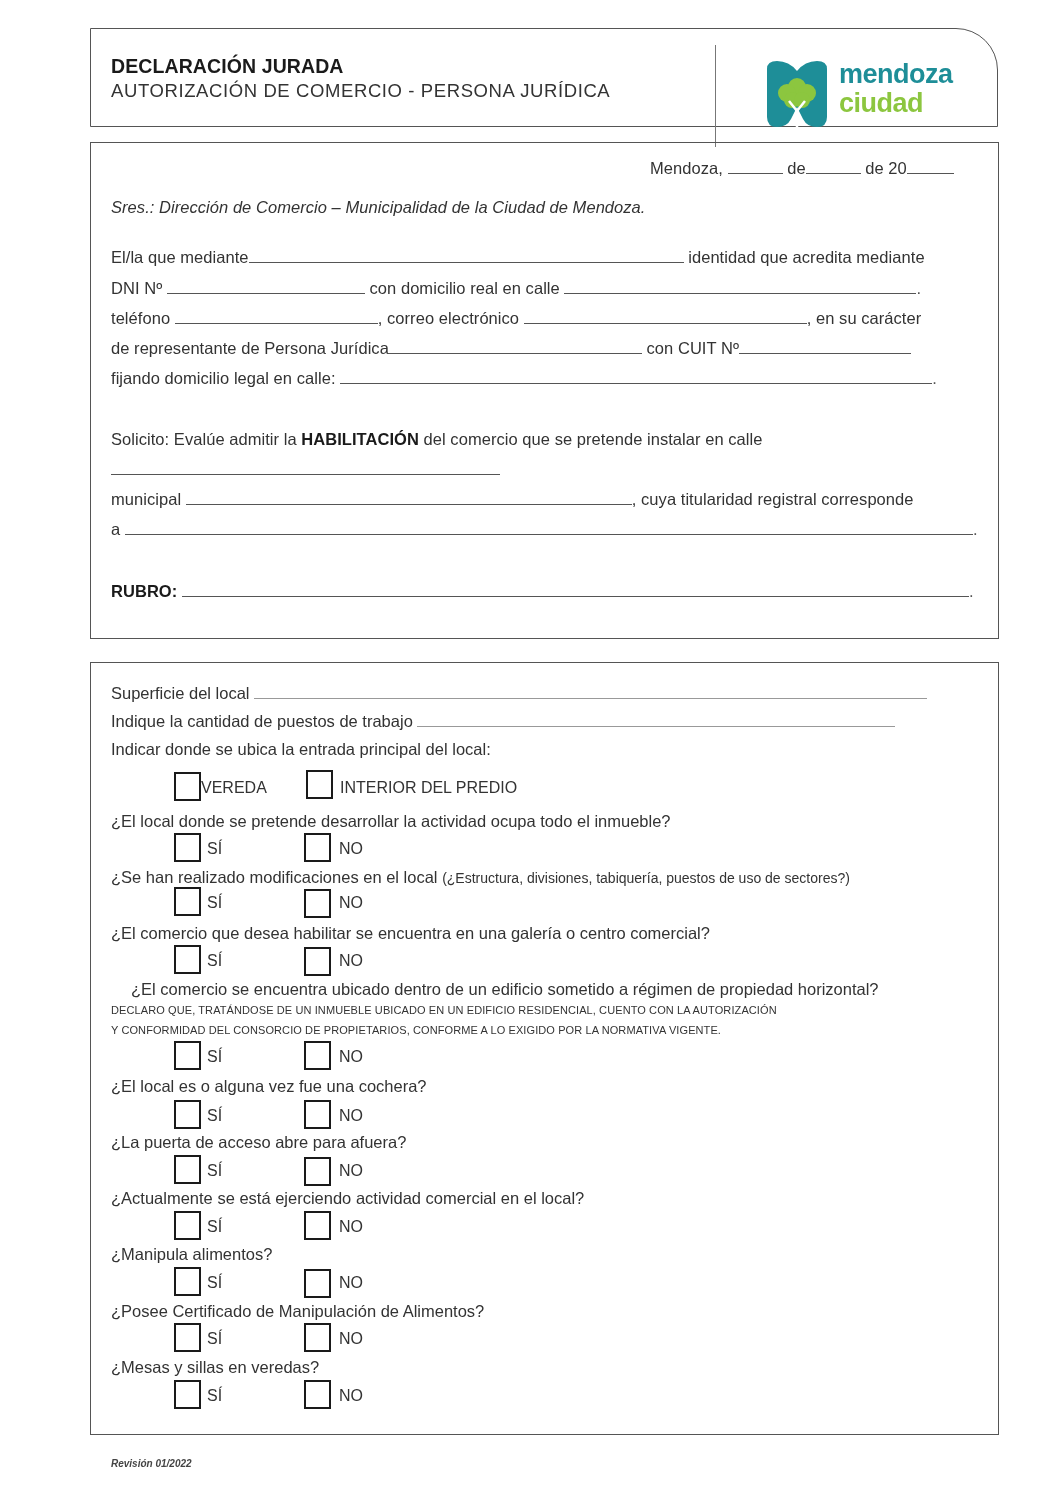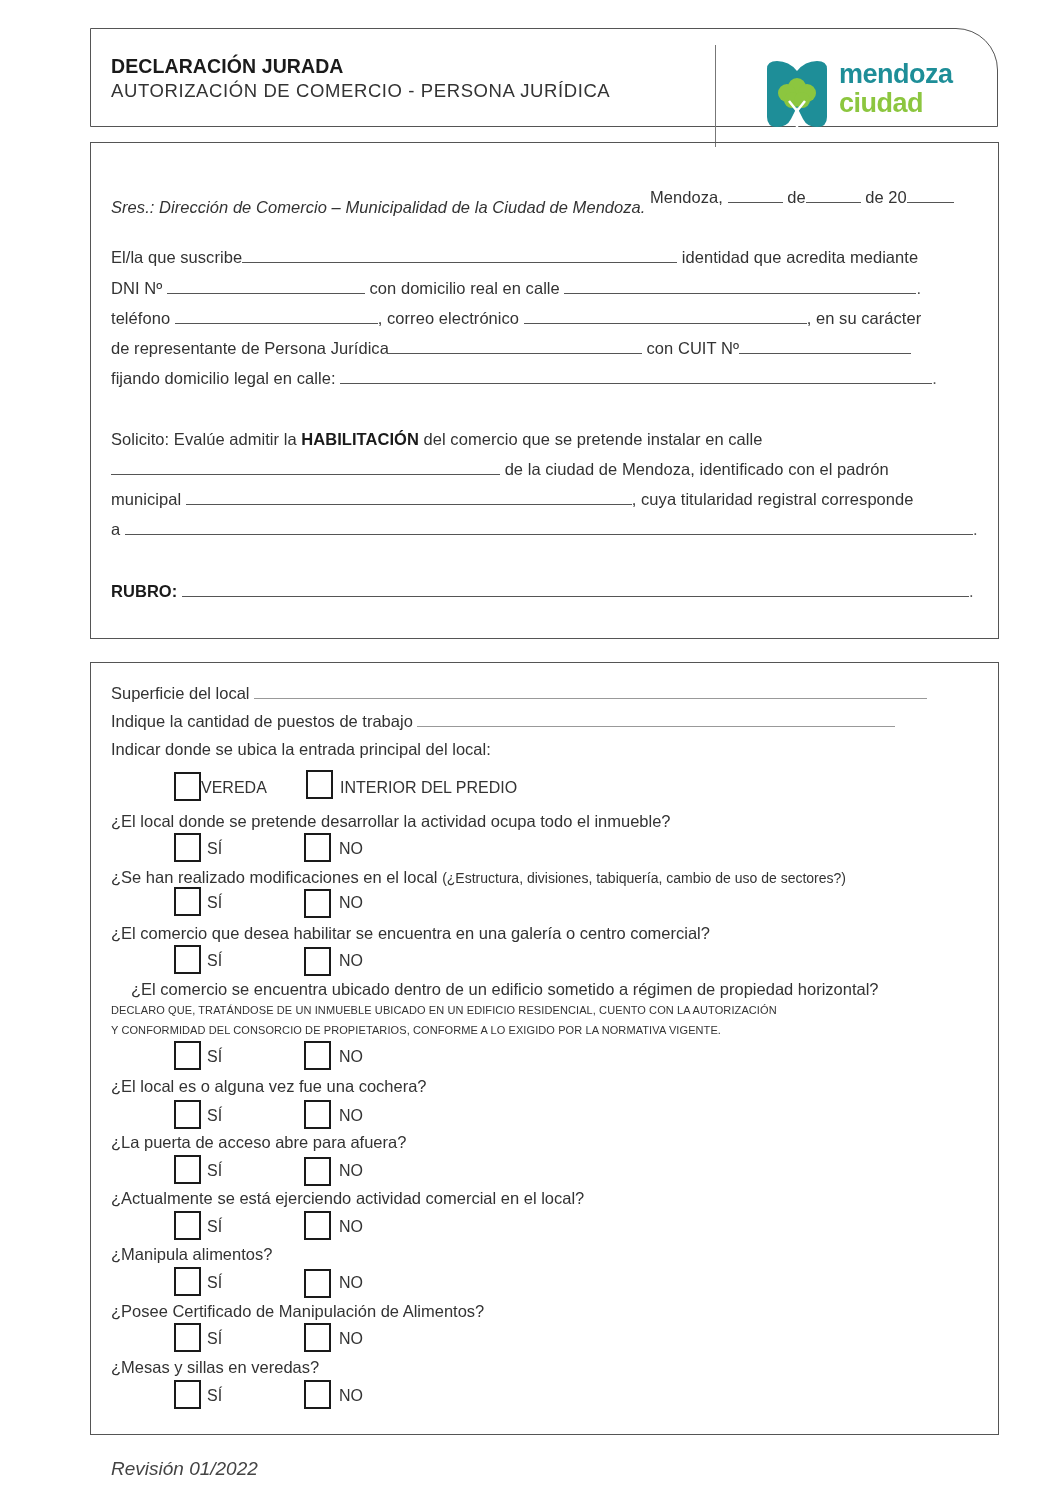--- a/index.html
+++ b/index.html
@@ -28,21 +28,21 @@
   b { font-weight: bold; color: #1a1a1a; }
 
   .italic { font-style: italic; }
   .small-note { font-size: 11px; letter-spacing: 0.1px; color: #333; }
   .q { font-size: 16.5px; color: #333; white-space: nowrap; }
   .q .paren { font-size: 14px; }
 
   .cb { width: 27px; height: 29px; border: 2px solid #1a1a1a; box-sizing: border-box; background: #fff; }
   .cb-label { font-size: 16px; color: #333; }
 
-  .revision { left: 111px; top: 1458px; font-size: 19px; font-style: italic; color: #444; }
+  .revision { left: 111px; top: 1458px; font-size: 10px; font-style: italic; color: #444; font-weight: bold; }
 </style>
 </head>
 <body>
 
 <div class="abs header-box"></div>
 <div class="abs header-divider"></div>
 <div class="abs doc-title">DECLARACIÓN JURADA</div>
 <div class="abs doc-subtitle">AUTORIZACIÓN DE COMERCIO - PERSONA JURÍDICA</div>
 
 <div class="abs logo">
@@ -55,31 +55,31 @@
     <circle cx="39" cy="39" r="8" fill="#8cc63f"></circle>
     <path d="M26 40 L34 50 L42 40" stroke="#ffffff" stroke-width="2.5" fill="none"></path>
     <path d="M34 50 L34 66" stroke="#ffffff" stroke-width="2.5"></path>
   </svg>
   <span class="logo-word1">mendoza</span>
   <span class="logo-word2">ciudad</span>
 </div>
 
 <div class="abs box1"></div>
 
-<div class="abs line" style="left:650px; top:159px;margin-top:29px;">
+<div class="abs line" style="left:650px; top:159px;">
   <span>Mendoza,</span>
   <span class="blank" style="width:55px;"></span>
   <span>de</span><span class="blank" style="width:55px;"></span>
   <span>de 20</span><span class="blank" style="width:47px;"></span>
 </div>
 
 <div class="abs line italic" style="left:111px; top:198px;">Sres.: Dirección de Comercio – Municipalidad de la Ciudad de Mendoza.</div>
 
 <div class="abs line" style="left:111px; top:248px;">
-  <span>El/la que suscribe</span><span class="blank" style="width:435px;"></span>
+  <span>El/la que mediante</span><span class="blank" style="width:435px;"></span>
   <span>identidad que acredita mediante</span>
 </div>
 
 <div class="abs line" style="left:111px; top:279px;">
   <span>DNI Nº</span>
   <span class="blank" style="width:198px;"></span>
   <span>con domicilio real en calle</span>
   <span class="blank" style="width:352px;"></span><span class="dot">.</span>
 </div>
 
@@ -98,21 +98,20 @@
   <span>fijando domicilio legal en calle:</span>
   <span class="blank" style="width:592px;"></span><span class="dot">.</span>
 </div>
 
 <div class="abs line" style="left:111px; top:430px;">
   <span>Solicito: Evalúe admitir la </span><b>HABILITACIÓN</b><span> del comercio que se pretende instalar en calle</span>
 </div>
 
 <div class="abs line" style="left:111px; top:460px;">
   <span class="blank" style="width:389px;"></span>
-  <span>de la ciudad de Mendoza, identificado con el padrón</span>
 </div>
 
 <div class="abs line" style="left:111px; top:490px;">
   <span>municipal</span>
   <span class="blank" style="width:446px;"></span><span>, cuya titularidad registral corresponde</span>
 </div>
 
 <div class="abs line" style="left:111px; top:520px;">
   <span>a</span>
   <span class="blank" style="width:848px;"></span><span class="dot">.</span>
@@ -141,21 +140,21 @@
 <div class="abs cb-label" style="left:201px; top:779px;">VEREDA</div>
 <div class="abs cb" style="left:306px; top:770px;"></div>
 <div class="abs cb-label" style="left:340px; top:779px;">INTERIOR DEL PREDIO</div>
 
 <div id="questions">
     <div class="abs q" style="left: 111px; top: 812px;"><span>¿El local donde se pretende desarrollar la actividad ocupa todo el inmueble?</span></div>
     <div class="abs cb" style="left: 174px; top: 833px;"></div>
     <div class="abs cb-label" style="left: 207px; top: 840px;">SÍ</div>
     <div class="abs cb" style="left: 304px; top: 833px;"></div>
     <div class="abs cb-label" style="left: 339px; top: 840px;">NO</div>
-    <div class="abs q" style="left: 111px; top: 868px;"><span>¿Se han realizado modificaciones en el local</span> <span class="paren">(¿Estructura, divisiones, tabiquería, cambio de uso de sectores?)</span></div>
+    <div class="abs q" style="left: 111px; top: 868px;"><span>¿Se han realizado modificaciones en el local</span> <span class="paren">(¿Estructura, divisiones, tabiquería, puestos de uso de sectores?)</span></div>
     <div class="abs cb" style="left: 174px; top: 887px;"></div>
     <div class="abs cb-label" style="left: 207px; top: 894px;">SÍ</div>
     <div class="abs cb" style="left: 304px; top: 889px;"></div>
     <div class="abs cb-label" style="left: 339px; top: 894px;">NO</div>
     <div class="abs q" style="left: 111px; top: 924px;"><span>¿El comercio que desea habilitar se encuentra en una galería o centro comercial?</span></div>
     <div class="abs cb" style="left: 174px; top: 945px;"></div>
     <div class="abs cb-label" style="left: 207px; top: 952px;">SÍ</div>
     <div class="abs cb" style="left: 304px; top: 947px;"></div>
     <div class="abs cb-label" style="left: 339px; top: 952px;">NO</div>
     <div class="abs q" style="left: 111px; top: 980px; margin-left: 20px;"><span>¿El comercio se encuentra ubicado dentro de un edificio sometido a régimen de propiedad horizontal?</span></div>

